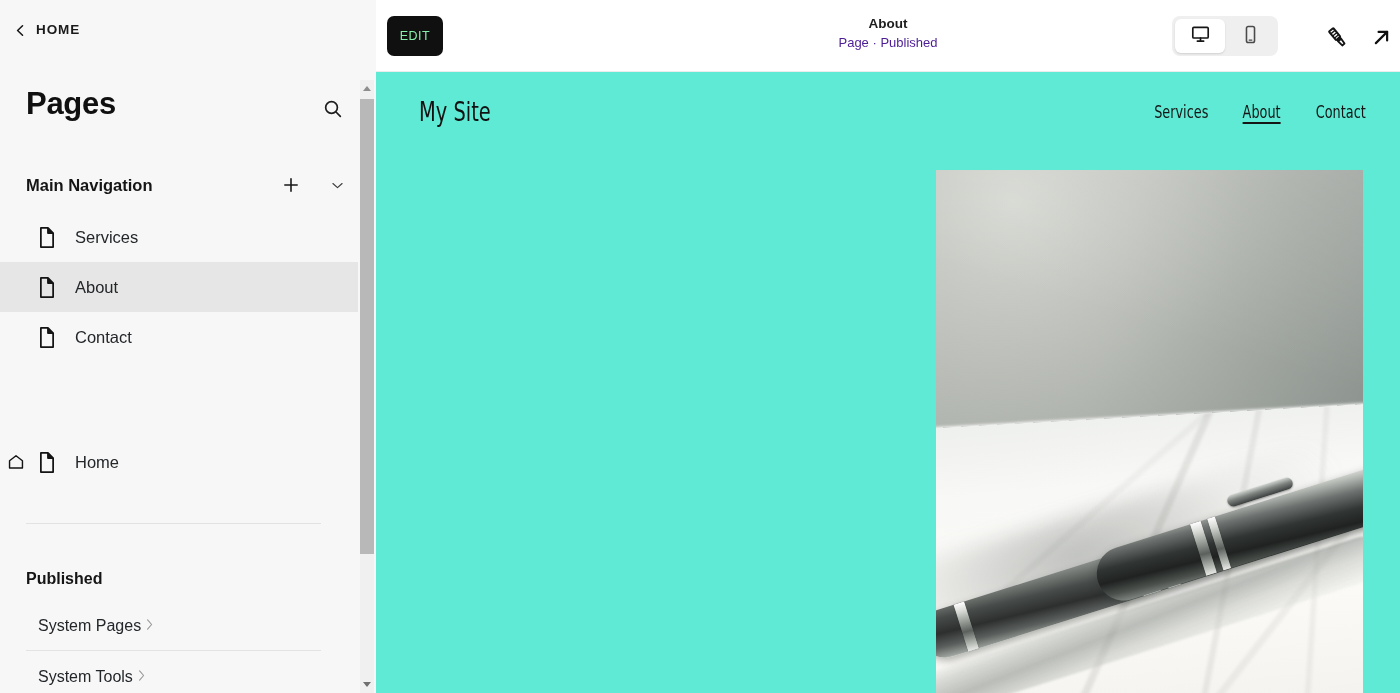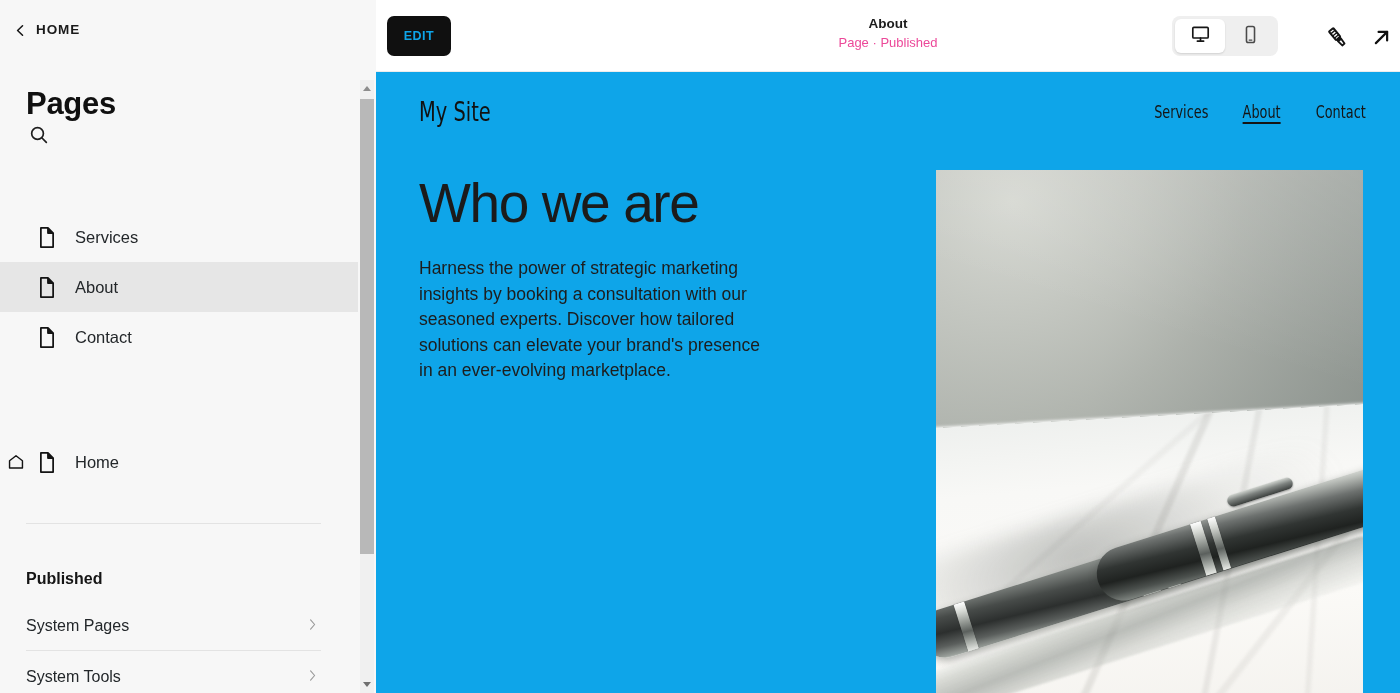--- a/index.html
+++ b/index.html
@@ -26,21 +26,21 @@
     cursor: pointer;
   }
   .home-back .chev { display: block; width: 13px; height: 13px; }
   .home-back .lbl {
     font-size: 13.5px; font-weight: 700; letter-spacing: 0.9px;
     color: #1a1a1a;
   }
 
   .pages-head {
     position: absolute; left: 26px; top: 86px; right: 30px;
-    display: flex; align-items: flex-start; justify-content: space-between; flex-direction: column;
+    display: flex; align-items: flex-end; justify-content: space-between;
   }
   .pages-title {
     font-size: 31px; font-weight: 700; color: #101010;
     letter-spacing: -0.3px;
   }
   .search-btn { width: 26px; height: 26px; display: flex; align-items: center; justify-content: center; cursor: pointer; }
 
   .section-head {
     position: absolute; left: 26px; right: 30px;
     display: flex; align-items: center;
@@ -63,22 +63,22 @@
   .nav-row .nav-lbl { margin-left: 17px; font-size: 16.5px; color: #23272a; }
 
   .divider-line {
     position: absolute; left: 26px; width: 295px; height: 1px; background: #e3e3e3;
   }
 
   .util-title {
     position: absolute; left: 26px; font-size: 16px; font-weight: 700; color: #151515;
   }
   .util-row {
-    position: absolute; left: 26px; width: 295px; height: 44px;
-    display: flex; align-items: center; justify-content: space-between; cursor: pointer;
+    position: absolute; left: 38px; width: 295px; height: 44px;
+    display: flex; align-items: center; justify-content: flex-start; cursor: pointer;
   }
   .util-row .u-lbl { font-size: 16px; color: #23272a; }
 
   
   #sb-track {
     position: absolute; left: 360px; top: 80px; width: 14px; height: 613px;
     background: #f0f0f0;
   }
   #sb-up, #sb-down {
     position: absolute; left: 360px; width: 14px; height: 17px;
@@ -96,49 +96,49 @@
 
   
   #main { position: relative; width: 1024px; height: 693px; background: #ffffff; flex: 0 0 1024px; }
 
   #topbar {
     position: relative; height: 72px; width: 1024px;
     background: #ffffff; border-bottom: 1px solid #ececec;
   }
   #edit-btn {
     position: absolute; left: 11px; top: 16px;
-    width: 64px; height: 40px; border-radius: 7px;
-    background: #101010; color: #0ea5e9;
+    width: 56px; height: 40px; border-radius: 7px;
+    background: #101010; color: #86efac;
     display: flex; align-items: center; justify-content: center;
-    font-size: 12.5px; font-weight: 700; letter-spacing: 0.5px;
+    font-size: 12.5px; font-weight: 400; letter-spacing: 0.5px;
     cursor: pointer; border: none;
   }
   #page-meta {
     position: absolute; left: 0; right: 0; top: 15px;
     text-align: center; pointer-events: none;
   }
   #page-meta .pm-title { font-size: 13.5px; font-weight: 700; color: #1c1c1c; line-height: 18px; }
-  #page-meta .pm-sub { font-size: 13px; color: #ec4899; line-height: 19px; }
+  #page-meta .pm-sub { font-size: 13px; color: #4c1d95; line-height: 19px; }
 
   #view-toggle {
     position: absolute; right: 122px; top: 16px;
     width: 106px; height: 40px; border-radius: 8px;
     background: #efefef; display: flex; align-items: center; padding: 3px;
   }
   .vt-btn {
     width: 50px; height: 34px; border-radius: 6px;
     display: flex; align-items: center; justify-content: center; cursor: pointer;
   }
   .vt-btn.sel { background: #ffffff; box-shadow: 0 1px 2px rgba(0,0,0,.13); }
 
   #brush-btn { position: absolute; right: 48px; top: 22px; width: 30px; height: 30px; display: flex; align-items: center; justify-content: center; cursor: pointer; }
   #open-btn  { position: absolute; right: 2px;  top: 20px; width: 34px; height: 34px; display: flex; align-items: center; justify-content: center; cursor: pointer; }
 
   
-  #preview { position: relative; width: 1024px; height: 621px; background: #0ea5e9; overflow: hidden; }
+  #preview { position: relative; width: 1024px; height: 621px; background: #5eead4; overflow: hidden; }
 
   #site-header {
     position: absolute; left: 0; top: 0; width: 1024px; height: 92px;
     display: flex; align-items: center;
   }
   #site-logo {
     position: absolute; left: 43px; top: 24px;
     font-size: 27px; color: #111111;
     font-family: "Liberation Sans Narrow", "DejaVu Sans Condensed", "Liberation Sans", sans-serif;
     transform: scaleX(0.80); transform-origin: left center;
@@ -263,20 +263,34 @@
     <div class="pages-head">
       <div class="pages-title">Pages</div>
       <div class="search-btn">
         <svg viewBox="0 0 24 24" width="22" height="22">
             <circle cx="10.4" cy="10.4" r="6.4" fill="none" stroke="#1d1d1d" stroke-width="1.85"></circle>
             <path d="M15.3 15.3 20 20" stroke="#1d1d1d" stroke-width="1.85" stroke-linecap="round"></path>
           </svg>
       </div>
     </div>
 
+    <div class="section-head" style="top:175px">
+      <span class="sh-title">Main Navigation</span>
+      <span class="sh-spacer"></span>
+      <span class="sh-plus">
+        <svg viewBox="0 0 24 24" width="20" height="20">
+            <path d="M12 4.6v14.8M4.6 12h14.8" stroke="#171717" stroke-width="1.9" stroke-linecap="round"></path>
+          </svg>
+      </span>
+      <span class="sh-chev">
+        <svg viewBox="0 0 24 24" width="17" height="17">
+            <path d="M5.5 9.2 12 15l6.5-5.8" fill="none" stroke="#3a3a3a" stroke-width="1.6" stroke-linecap="round" stroke-linejoin="round"></path>
+          </svg>
+      </span>
+    </div>
 
     <div class="nav-row" style="top:212px">
       <span class="house-slot"></span>
       <span class="page-ico">
         <svg viewBox="0 0 20 24" width="18" height="21">
             <path d="M3 1.1h8.1L17 6.9v16H3z" fill="none" stroke="#141414" stroke-width="2" stroke-linejoin="round"></path>
             <path d="M11.1 1.1v5.8H17" fill="#141414" stroke="#141414" stroke-width="2" stroke-linejoin="round"></path>
           </svg>
       </span>
       <span class="nav-lbl">Services</span>
@@ -406,24 +420,20 @@
 
       <div id="site-header">
         <div id="site-logo">My Site</div>
         <nav id="site-nav">
           <span class="sn">Services</span>
           <span class="sn active">About</span>
           <span class="sn">Contact</span>
         </nav>
       </div>
 
-      <div id="hero-text">
-        <h1 id="hero-h1">Who we are</h1>
-        <p id="hero-p">Harness the power of strategic marketing insights by booking a consultation with our seasoned experts. Discover how tailored solutions can elevate your brand's presence in an ever-evolving marketplace.</p>
-      </div>
 
       <div id="hero-photo">
         <div class="ph-bg"></div>
         <div class="ph-table"></div>
         <div class="ph-marble"></div>
         <div class="ph-shadow"></div>
 
         <div class="pen refl"></div>
 
         <div class="pen body1">

